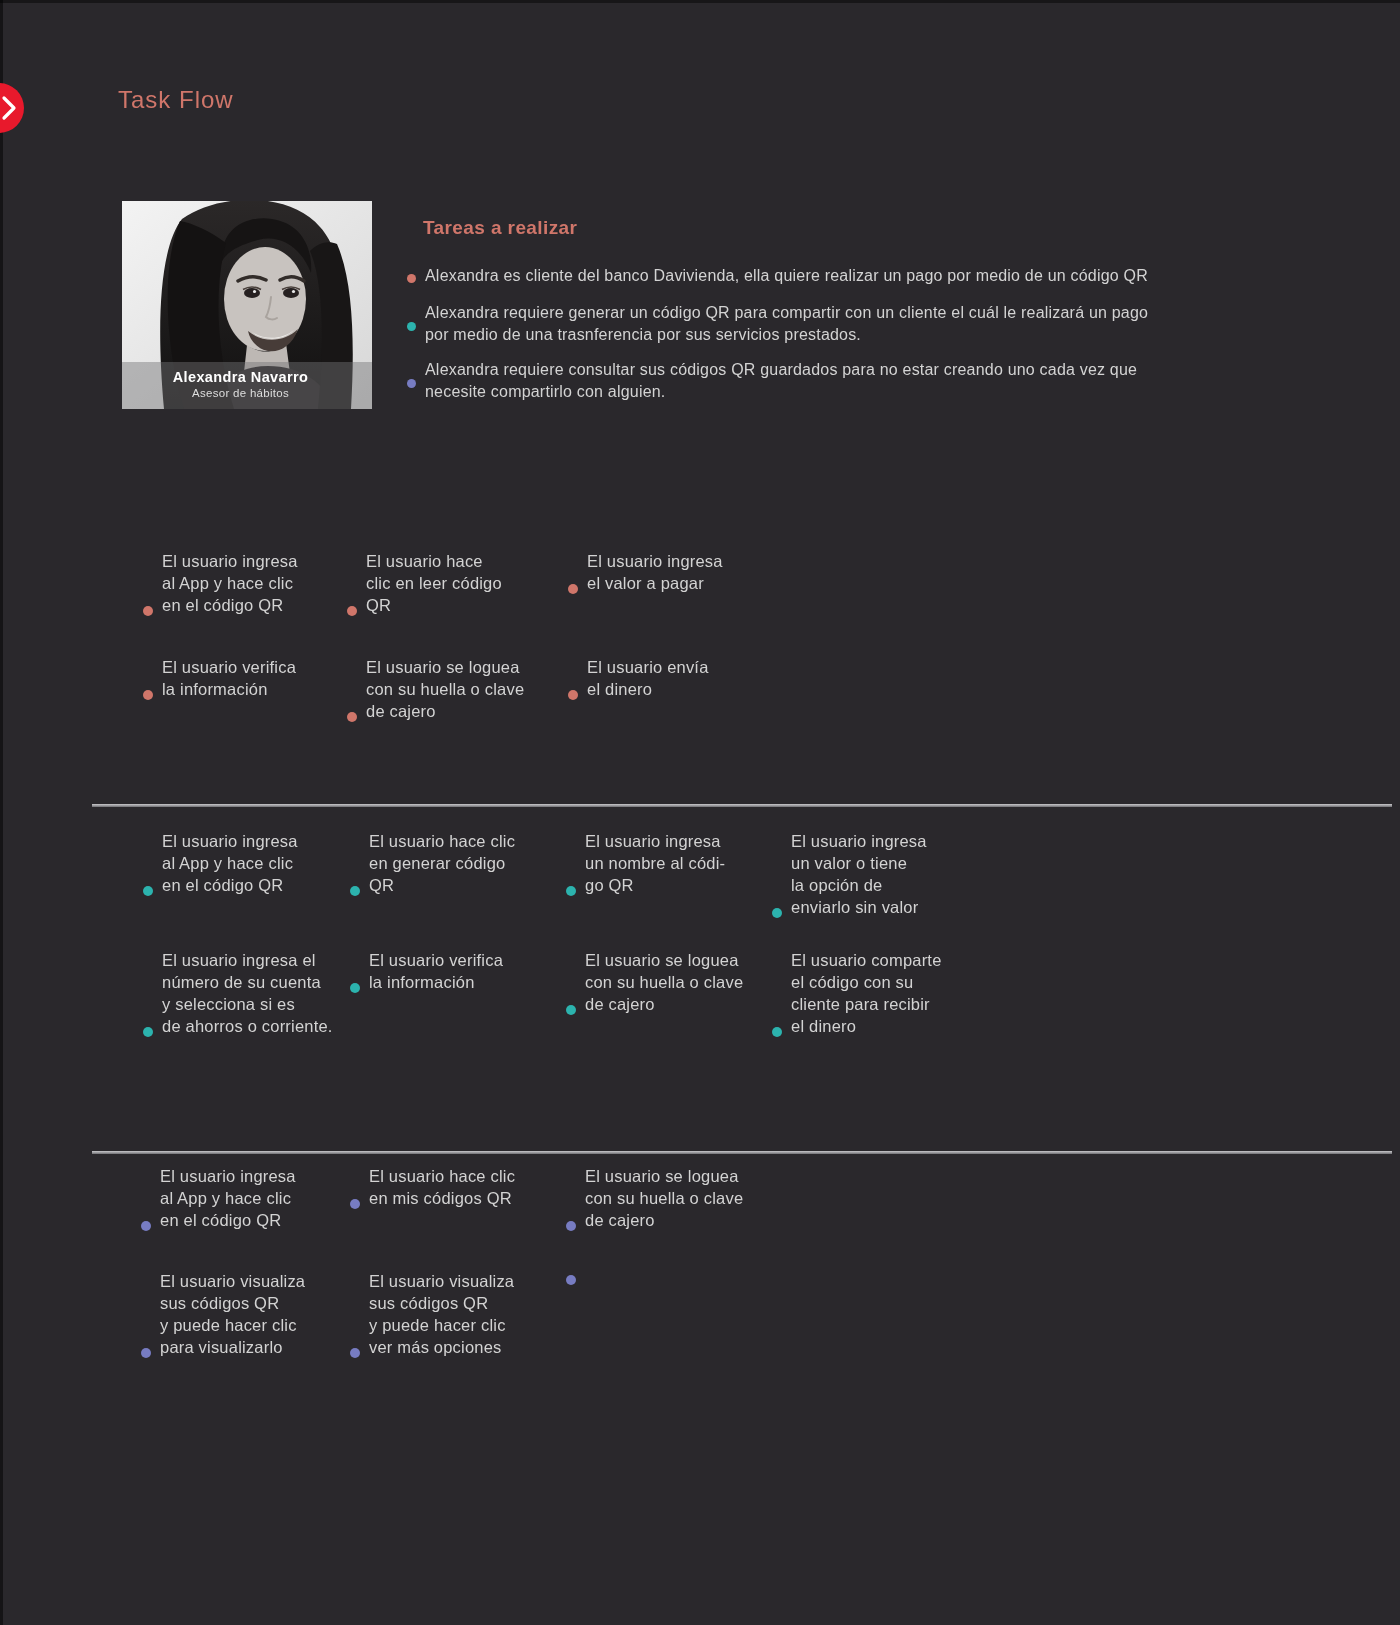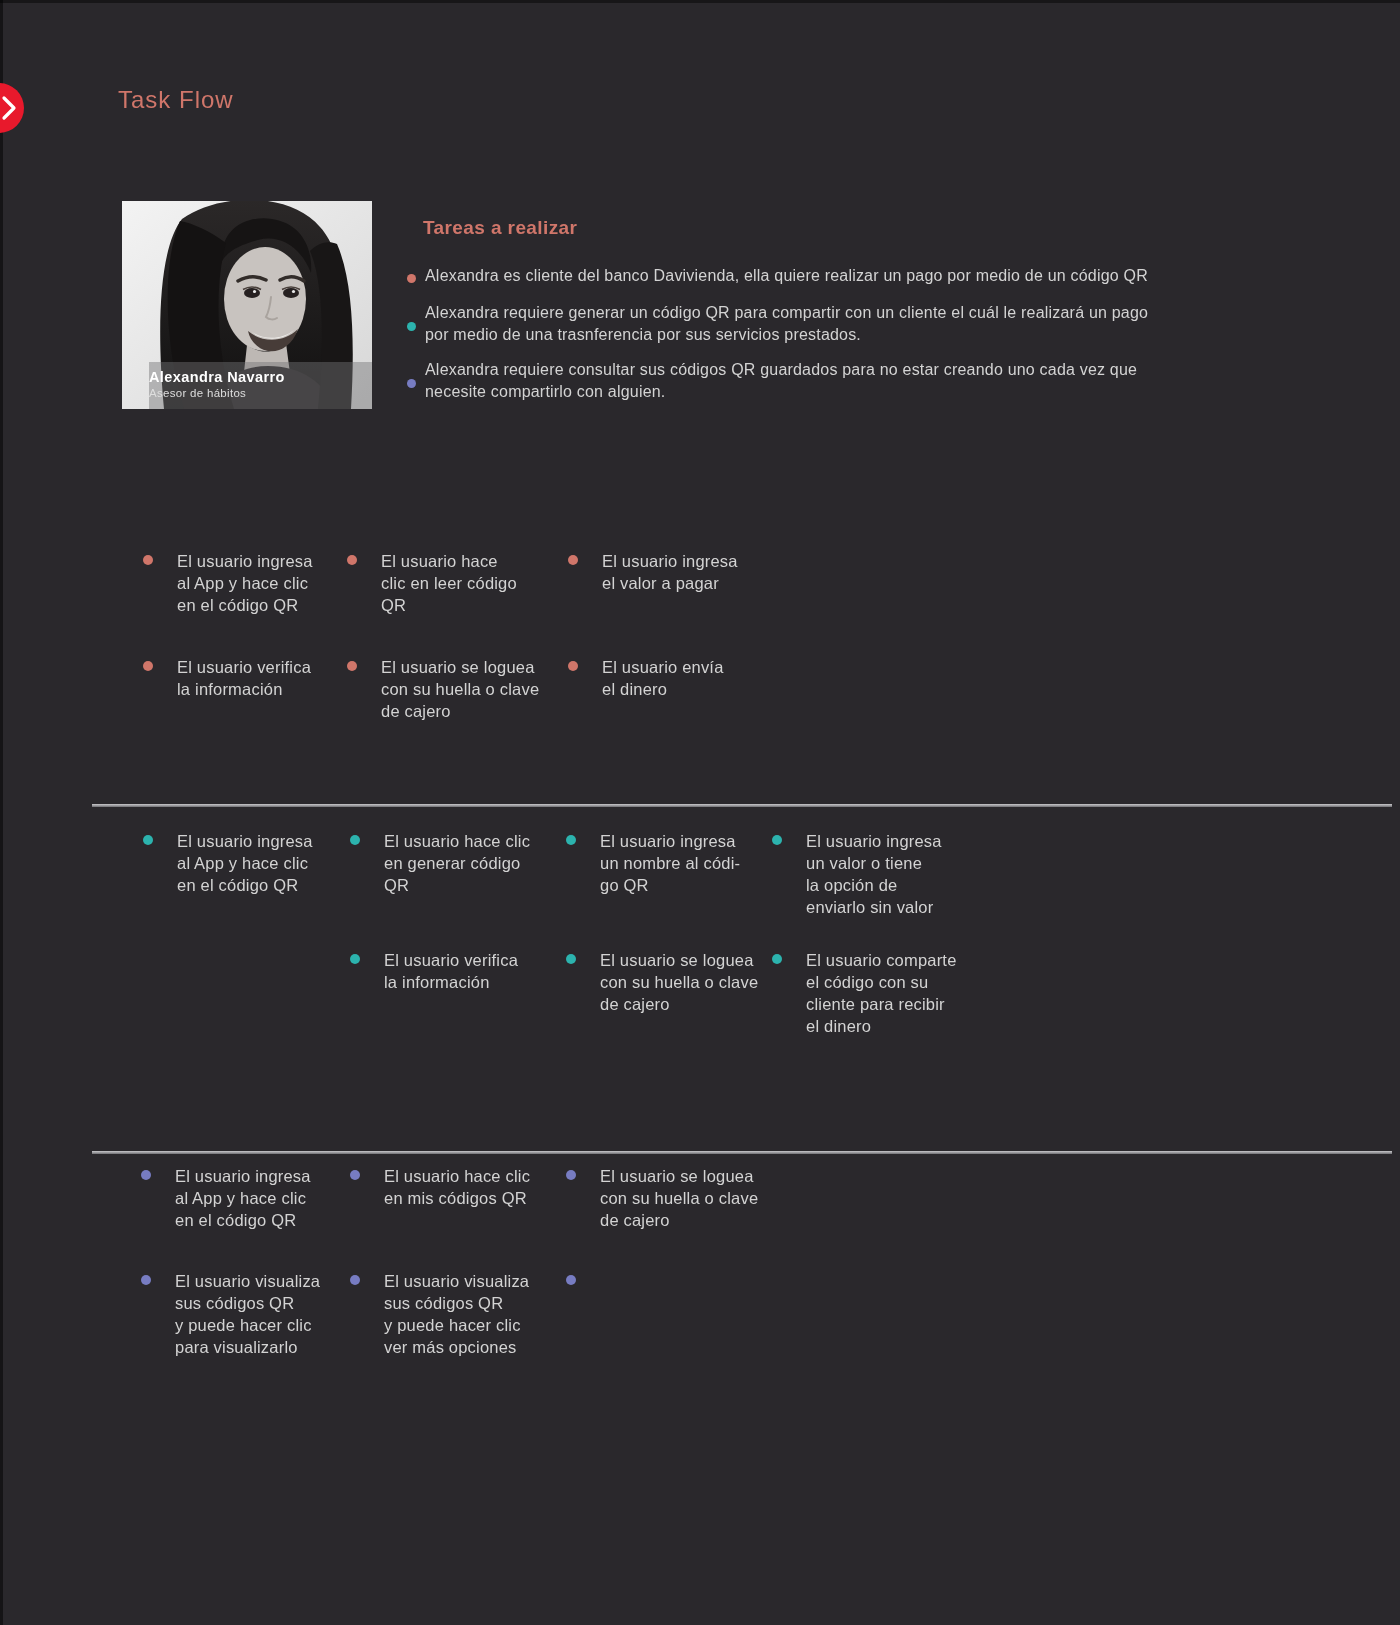--- a/index.html
+++ b/index.html
@@ -34,21 +34,21 @@
 
   
   .photo {
     position:absolute; left:122px; top:201px; width:250px; height:208px;
     overflow:hidden;
   }
   .photo svg { display:block; }
   .photo-caption {
     position:absolute; left:0; bottom:0; width:100%; height:47px;
     background: rgba(116,116,118,0.45);
-    text-align:left; padding:7px 13px 0 0;margin-left:27px;
+    text-align:center; padding:7px 13px 0 0;
   }
   .persona-name { font-size:14.5px; font-weight:bold; color:#ffffff; letter-spacing:0.4px; }
   .persona-role { font-size:11.5px; color:#dedede; letter-spacing:0.3px; margin-top:2px; }
 
   
   .tasks-title {
     position:absolute; left:423px; top:217px;
     font-size:19px; letter-spacing:0.4px;
     color: var(--coral, #d0766a);
     font-weight: bold;
@@ -63,24 +63,23 @@
     flex:0 0 auto; width:10px; height:10px; border-radius:50%;
     margin:5px 9px 0 0;
   }
   .task-item .dot { width:9px; height:9px; margin-top:5px; }
   .c-coral  { background: var(--coral,  #d0766a); }
   .c-teal   { background: var(--teal,   #2cb3ae); }
   .c-purple { background: var(--purple, #777cc2); }
 
   
   .step {
-    position:absolute; display:flex; align-items:flex-start;
+    position:absolute; display:flex; align-items:flex-end;
     width:205px; font-size:16.5px; line-height:22px; letter-spacing:0.2px;
     color: var(--text, #d3d3d3);
-    gap: 15px;
   }
   .step .txt { white-space:pre-line; }
   .step.wide { width:222px; }
 
   .divider {
     position:absolute; left:92px; width:1300px; height:3px;
     background: linear-gradient(#c9c9cc, #707074);
   }
 </style>
 </head>
@@ -207,20 +206,27 @@
 un nombre al códi-
 go QR</span>
   </div>
   <div class="step" style="left:772px; top:830px">
     <span class="dot c-teal"></span>
     <span class="txt">El usuario ingresa
 un valor o tiene
 la opción de
 enviarlo sin valor</span>
   </div>
+  <div class="step wide" style="left:143px; top:949px">
+    <span class="dot c-teal"></span>
+    <span class="txt">El usuario ingresa el
+número de su cuenta
+y selecciona si es
+de ahorros o corriente.</span>
+  </div>
   <div class="step" style="left:350px; top:949px">
     <span class="dot c-teal"></span>
     <span class="txt">El usuario verifica
 la información</span>
   </div>
   <div class="step" style="left:566px; top:949px">
     <span class="dot c-teal"></span>
     <span class="txt">El usuario se loguea
 con su huella o clave
 de cajero</span>

